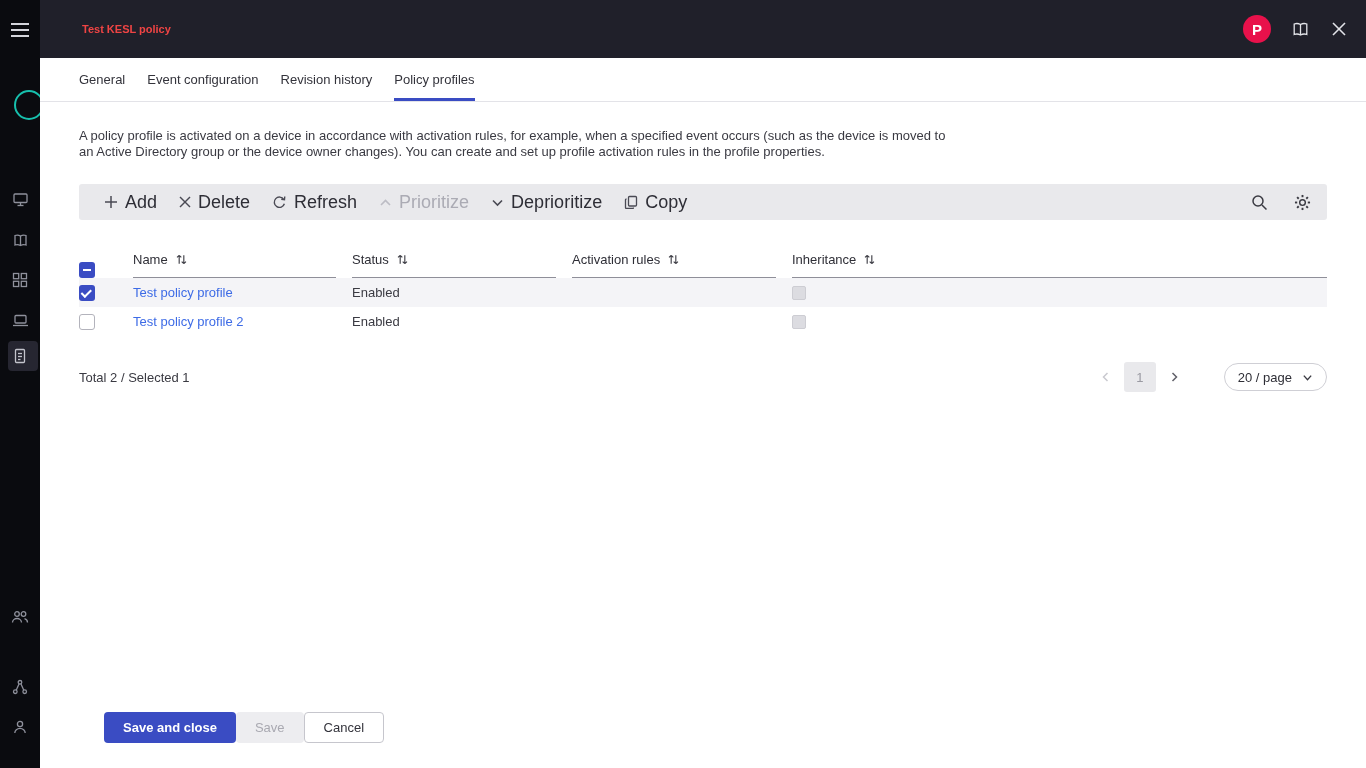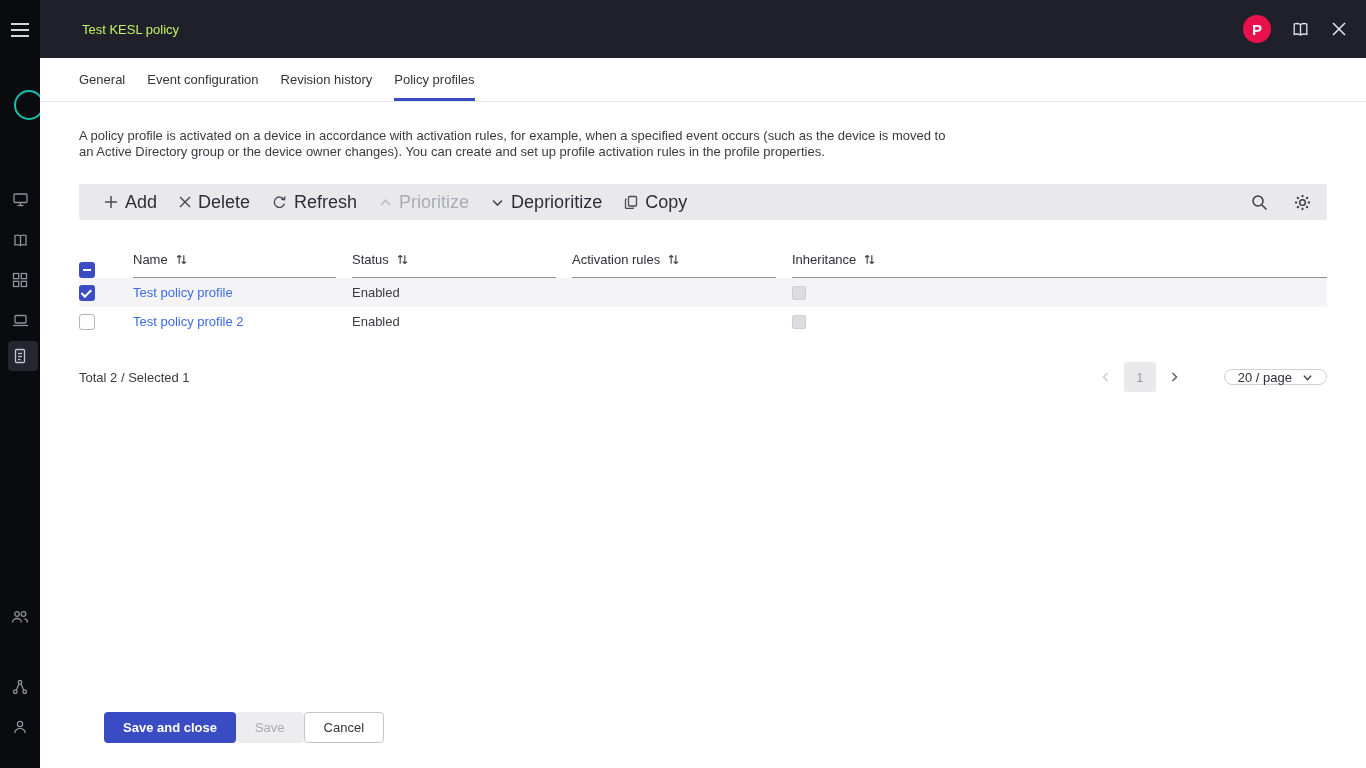--- a/index.html
+++ b/index.html
@@ -13,21 +13,21 @@
   .sidebar { width: 40px; flex-shrink: 0; background: #0a0b0f; position: relative; overflow: hidden; }
   .rail-item { position: absolute; left: 0; width: 40px; height: 32px; display: flex; align-items: center; justify-content: center; cursor: pointer; }
   .rail-item svg { display: block; }
   .rail-active-bg { position: absolute; left: 8px; width: 30px; height: 30px; background: #262631; border-radius: 4px; }
   .logo-ring { position: absolute; left: 14px; top: 90px; width: 30px; height: 30px; border: 2.5px solid #17c0ad; border-radius: 50%; }
 
   
   .main { flex: 1; display: flex; flex-direction: column; background: #fff; min-width: 0; }
 
   .topbar { height: 58px; flex-shrink: 0; background: #20202a; display: flex; align-items: center; padding: 0 18px 0 42px; }
-  .topbar-title { color: #bef264; font-weight: normal; font-size: 13px; }
+  .topbar-title { color: #ef4444; font-weight: bold; font-size: 11px; }
   .topbar-right { margin-left: auto; display: flex; align-items: center; gap: 18px; }
   .product-badge { width: 28px; height: 28px; border-radius: 50%; background: #e8114b; color: #fff; display: flex; align-items: center; justify-content: center; font-weight: bold; font-size: 15px; }
   .icon-btn { background: none; border: none; cursor: pointer; display: flex; align-items: center; justify-content: center; padding: 2px; }
 
   .content { flex: 1; display: flex; flex-direction: column; padding: 0 39px; min-height: 0; }
 
   
   .tabs { display: flex; gap: 22px; margin: 0 -39px; padding: 0 39px; border-bottom: 1px solid #e3e3e8; }
   .tab { padding: 14px 0 11px; cursor: pointer; color: #33333b; border-bottom: 3px solid transparent; }
   .tab.active { border-bottom-color: #3a4cc3; }
@@ -67,21 +67,21 @@
   .cb.indeterminate { background: #3a4cc3; }
   .cb.indeterminate::after { content: ""; width: 8px; height: 2px; background: #fff; }
   .cb.disabled { width: 14px; height: 14px; border-radius: 2px; background: #dcdce1; border: 1px solid #cdcdd3; cursor: default; }
 
   
   .table-footer { margin-top: 26px; display: flex; align-items: center; }
   .total-text { color: #3a3a42; }
   .pager { margin-left: auto; display: flex; align-items: center; gap: 4px; }
   .pg-arrow { background: none; border: none; padding: 4px 8px; cursor: pointer; display: flex; align-items: center; }
   .page-box { width: 32px; height: 30px; background: #e9e9ec; border-radius: 3px; color: #9a9aa2; display: flex; align-items: center; justify-content: center; border: none; font-size: 13px; cursor: pointer; }
-  .page-size { margin-left: 32px; height: 16px; border: 1px solid #cfcfd5; border-radius: 16px; background: #fff; display: flex; align-items: center; gap: 10px; padding: 0 13px; font-size: 13px; color: #2e2e36; cursor: pointer; }
+  .page-size { margin-left: 32px; height: 28px; border: 1px solid #cfcfd5; border-radius: 16px; background: #fff; display: flex; align-items: center; gap: 10px; padding: 0 13px; font-size: 13px; color: #2e2e36; cursor: pointer; }
 
   
   .actions { margin-top: auto; padding: 0 0 25px 25px; display: flex; gap: 0; flex-shrink: 0; }
   .btn { height: 31px; border-radius: 4px; font-family: inherit; font-size: 13px; padding: 0 19px; cursor: pointer; border: none; }
   .btn-primary { background: #3a4cc3; color: #fff; font-weight: bold; }
   .btn-disabled { background: #ededf0; color: #a9a9b1; cursor: default; }
   .btn-secondary { background: #fff; border: 1px solid #c6c6cd; color: #33333b; }
 </style>
 </head>
 <body>

